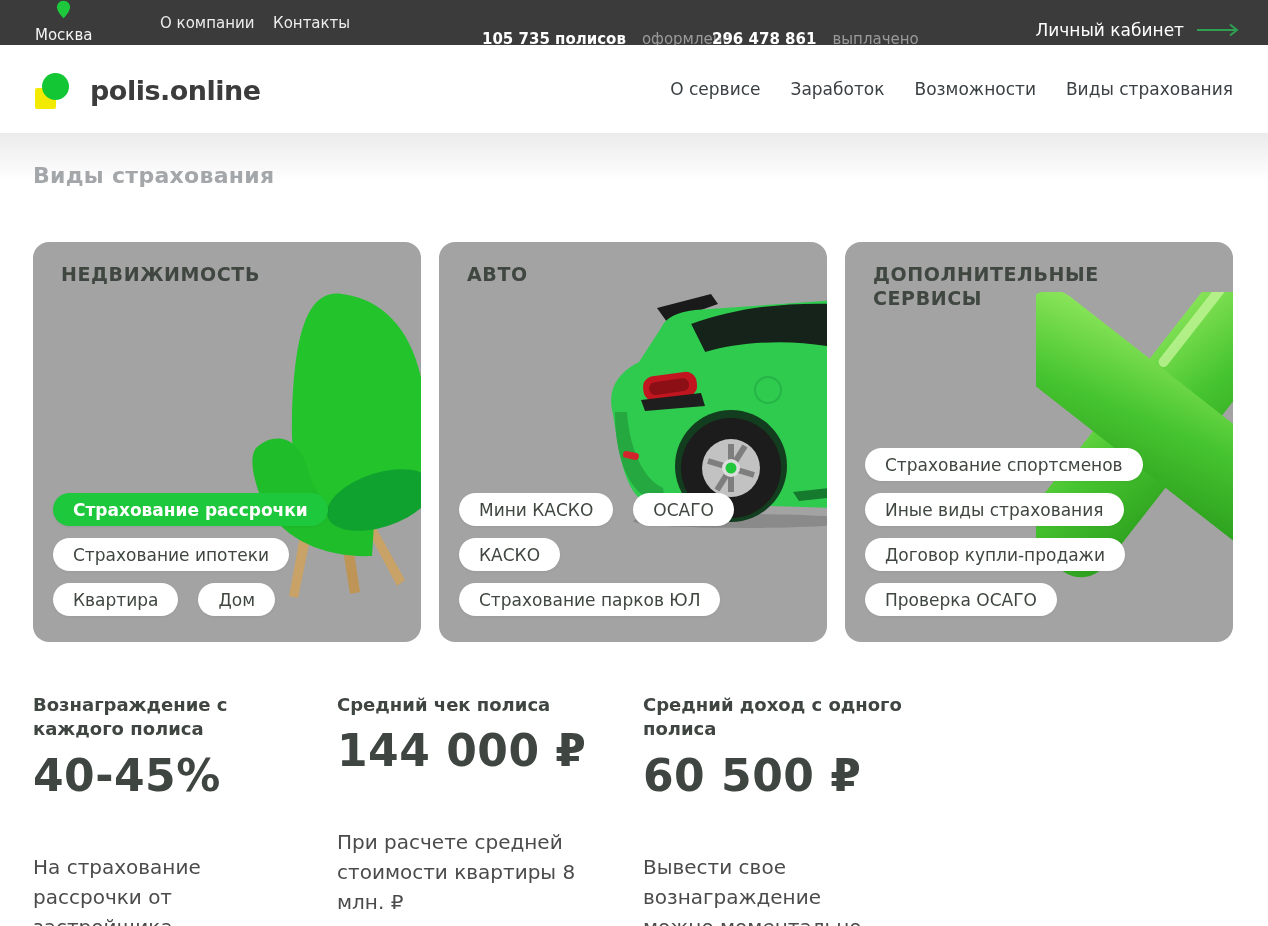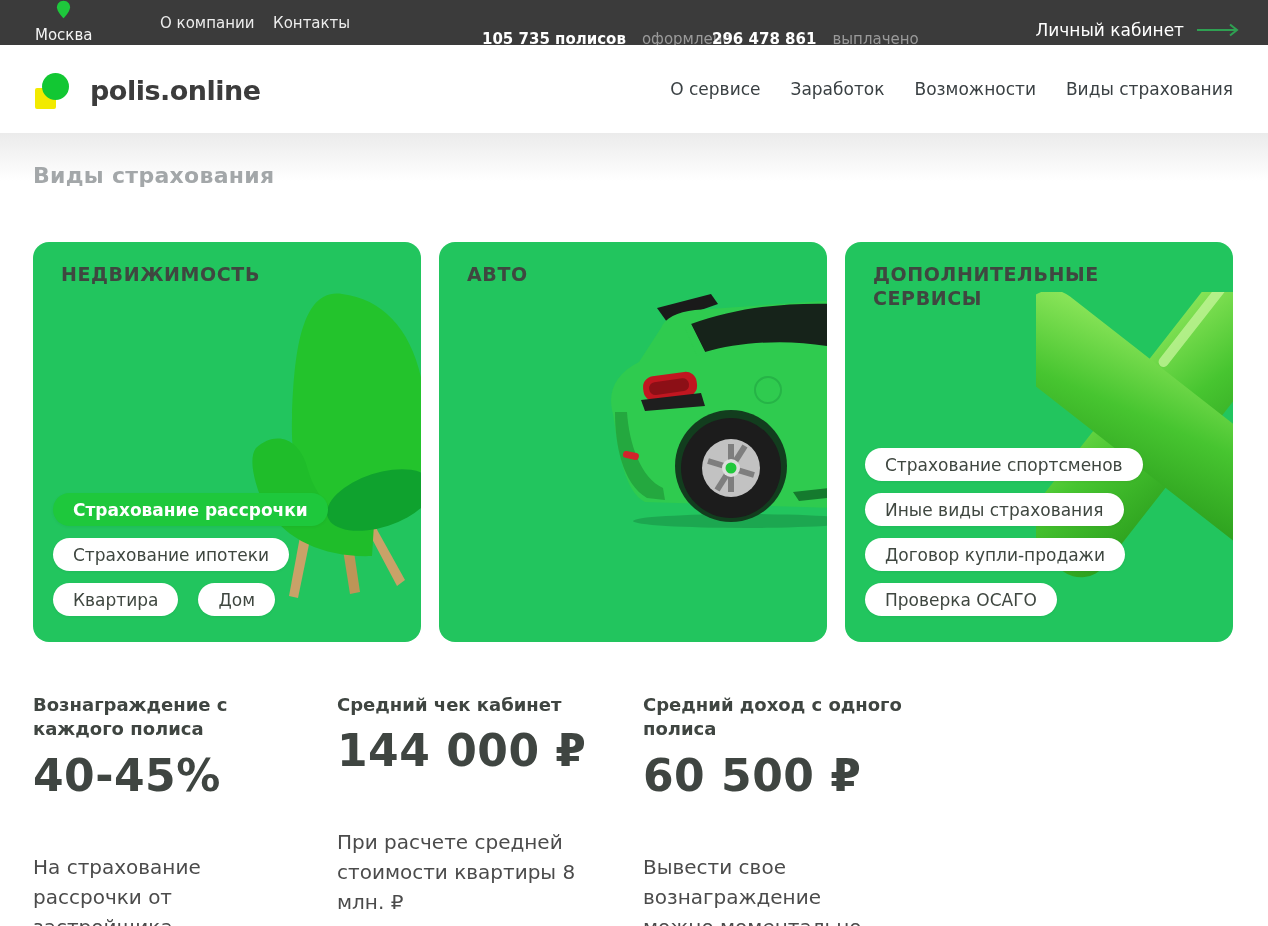--- a/index.html
+++ b/index.html
@@ -42,21 +42,21 @@
 
   
   .fade-strip { position:absolute; top:133px; left:0; width:1268px; height:48px;
     background:linear-gradient(#EBEBEB, #FFFFFF); }
   .page-title { position:absolute; top:163px; left:33px; font-size:22px; font-weight:bold;
     color:#A3A7A9; letter-spacing:0.3px; }
 
   
   .cards { position:absolute; top:242px; left:33px; width:1200px; display:flex; gap:18px; }
   .card {
-    position:relative; width:388px; height:400px; background:#22c55e;
+    position:relative; width:388px; height:400px; background:#a3a3a3;
     border-radius:16px; overflow:hidden; cursor:pointer;
   }
   .card-title {
     position:absolute; top:20px; left:28px; max-width:260px;
     font-size:19px; font-weight:bold; color:#3F4740; letter-spacing:0.6px; line-height:1.28;
     z-index:3;
   }
   .card-illu { position:absolute; z-index:1; }
   .tags { position:absolute; left:20px; bottom:26px; display:flex; flex-direction:column; gap:12px; z-index:4; }
   .tag-row { display:flex; gap:20px; }
@@ -175,20 +175,32 @@
       <circle cx="126" cy="174" r="50" fill="#1C1C1C"></circle>
       <circle cx="126" cy="174" r="29" fill="#C2C2C2"></circle>
       <g stroke="#7E7E7E" stroke-width="6">
         <line x1="126" y1="150" x2="126" y2="198"></line>
         <line x1="103" y1="167" x2="149" y2="181"></line>
         <line x1="112" y1="196" x2="140" y2="152"></line>
       </g>
       <circle cx="126" cy="174" r="9" fill="#DDDDDD"></circle>
       <circle cx="126" cy="174" r="5.5" fill="#21C83C"></circle>
     </svg>
+    <div class="tags">
+      <div class="tag-row">
+        <div class="pill">Мини КАСКО</div>
+        <div class="pill">ОСАГО</div>
+      </div>
+      <div class="tag-row">
+        <div class="pill">КАСКО</div>
+      </div>
+      <div class="tag-row">
+        <div class="pill">Страхование парков ЮЛ</div>
+      </div>
+    </div>
   </div>
 
   <div class="card">
     <div class="card-title">ДОПОЛНИТЕЛЬНЫЕ СЕРВИСЫ</div>
     <svg class="card-illu" style="top:50px; right:-8px;" width="205" height="290" viewBox="0 0 205 290">
       <defs>
         <linearGradient id="plusGrad" x1="0" y1="0" x2="1" y2="1">
           <stop offset="0" stop-color="#8FE75C"></stop>
           <stop offset="0.5" stop-color="#47C530"></stop>
           <stop offset="1" stop-color="#2B9E1D"></stop>
@@ -216,21 +228,21 @@
     </div>
   </div>
 </div>
 
 <div class="stat-col sc-1">
   <div class="stat-heading">Вознаграждение с каждого полиса</div>
   <div class="stat-value">40-45%</div>
   <div class="stat-note sn-1">На страхование рассрочки от застройщика</div>
 </div>
 <div class="stat-col sc-2">
-  <div class="stat-heading">Средний чек кабинет</div>
+  <div class="stat-heading">Средний чек полиса</div>
   <div class="stat-value">144 000 ₽</div>
   <div class="stat-note sn-2">При расчете средней стоимости квартиры 8 млн. ₽</div>
 </div>
 <div class="stat-col sc-3">
   <div class="stat-heading">Средний доход с одного полиса</div>
   <div class="stat-value">60 500 ₽</div>
   <div class="stat-note sn-3">Вывести свое вознаграждение можно моментально</div>
 </div>
 
 </body></html>

